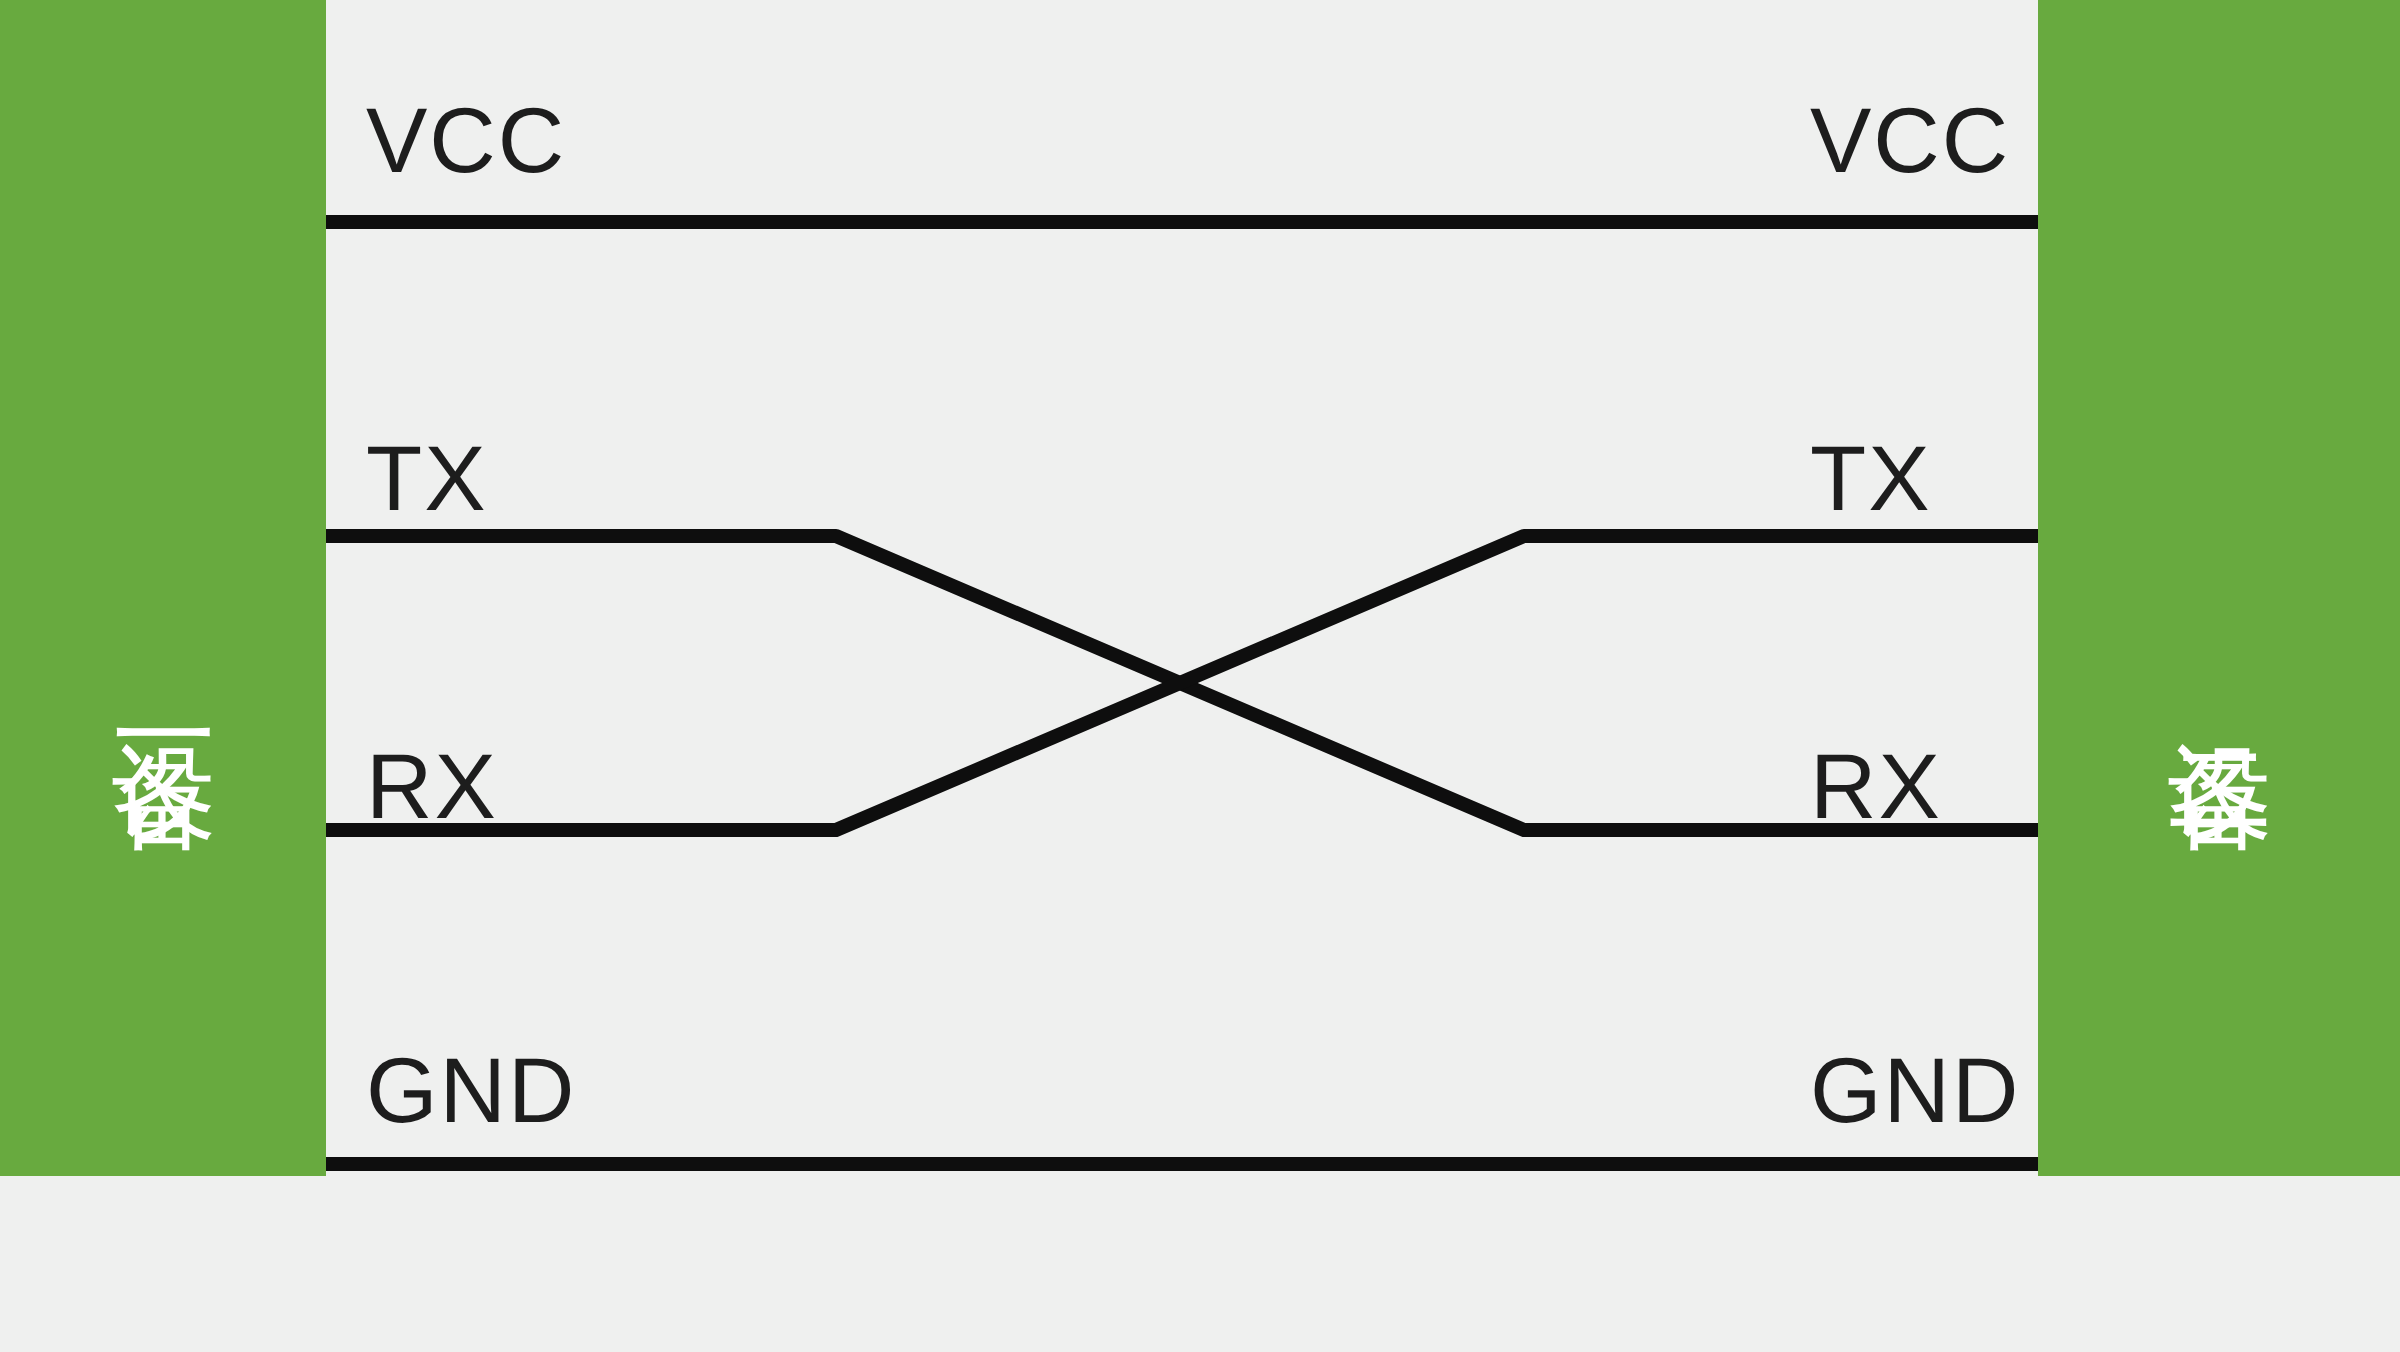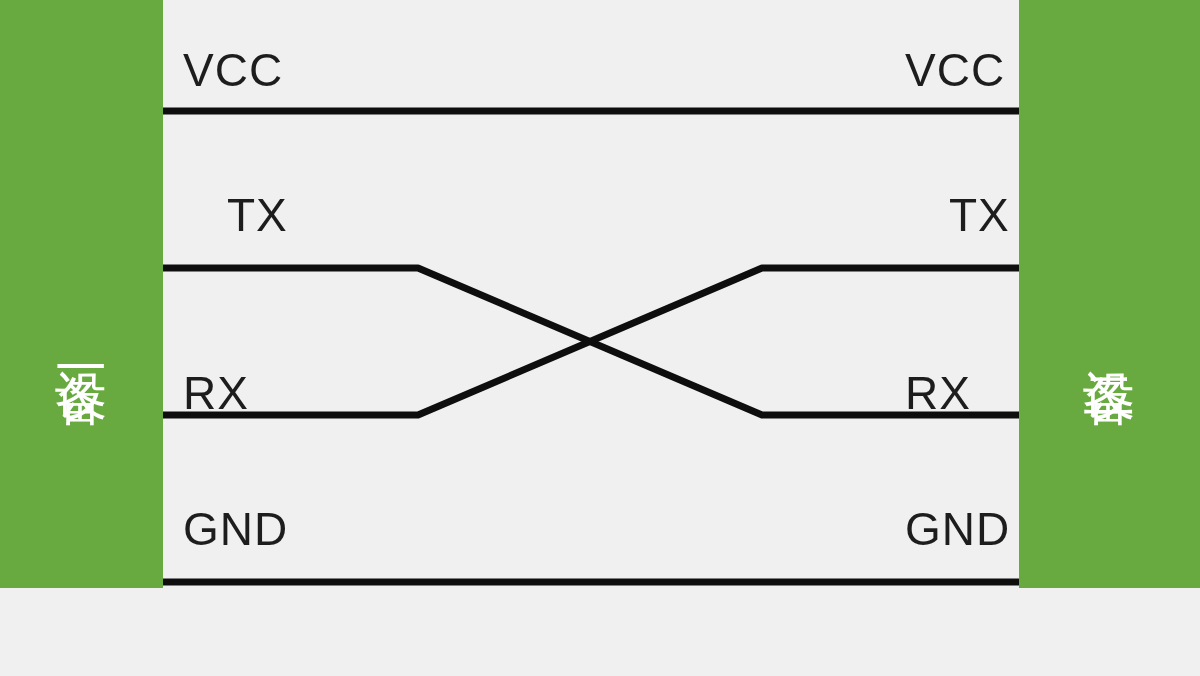--- a/index.html
+++ b/index.html
@@ -51,23 +51,23 @@
     color: #1d1d1d;
     letter-spacing: 1px;
     white-space: nowrap;
     user-select: none;
   }
   
   .pin-label.lcol { left: 183px; }
   .pin-label.rcol { left: 905px; }
   
   .row-vcc { top: 47px;  }
-  .row-tx  { top: 192px; margin-left: 44px; }
+  .row-tx  { top: 216px; }
   .row-rx  { top: 352px; margin-top: 18px; }
-  .row-gnd { top: 506px; }
+  .row-gnd { top: 522px; }
 </style>
 </head>
 <body>
 
 <div class="stage">
 
   <div class="device-bar left">
     <div class="device-name">设备一</div>
   </div>
 

